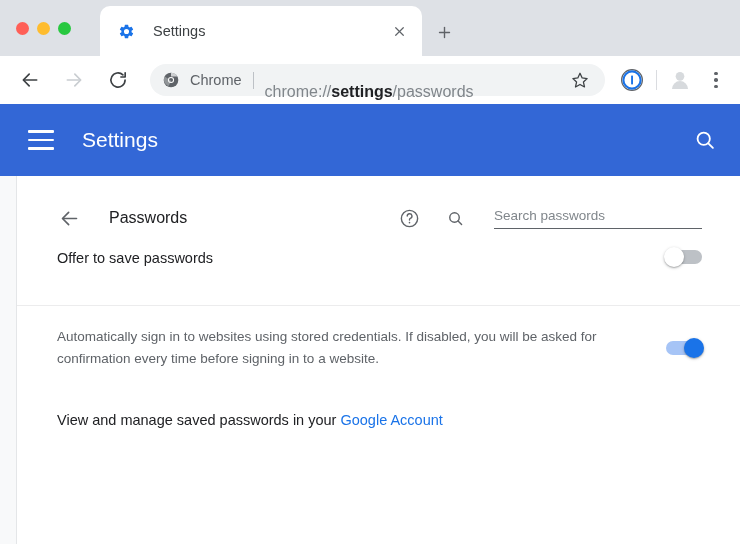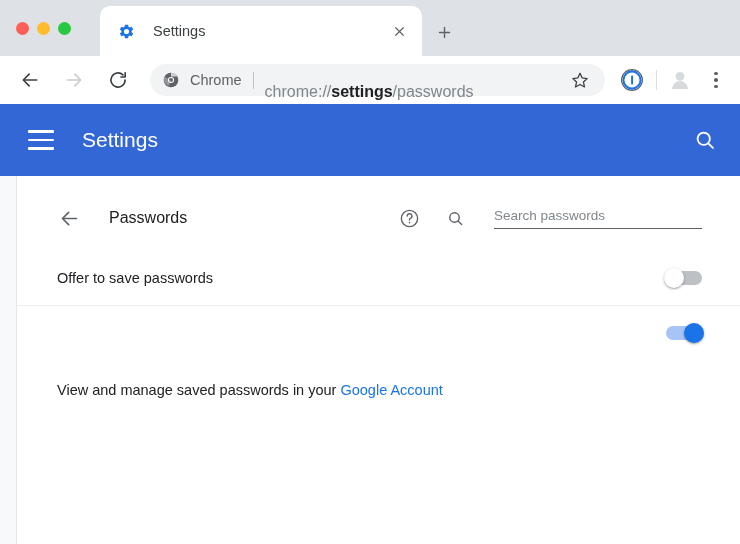--- a/index.html
+++ b/index.html
@@ -331,21 +331,21 @@
     padding: 0 0 5px 0;
     margin-left: 22px;
   }
   .search-input::placeholder {
     color: #80868b;
     opacity: 1;
   }
 
   .setting-row {
     display: flex;
-    align-items: center;
+    align-items: flex-start;
     padding: 0 38px 0 40px;
     box-sizing: border-box;
   }
   .row-offer {
     height: 56px;
     border-bottom: 1px solid #ececed;
   }
   .row-text {
     flex: 1 1 auto;
     padding-right: 30px;
@@ -562,20 +562,21 @@
         <div class="row-text">
           <div class="row-label">Offer to save passwords</div>
         </div>
         <div class="toggle off">
           <span class="knob"></span>
         </div>
       </div>
 
       <div class="setting-row row-autosignin">
         <div class="row-text">
+          <div class="row-desc">Automatically sign in to websites using stored credentials. If disabled, you will be asked for confirmation every time before signing in to a website.</div>
         </div>
         <div class="toggle on">
           <span class="knob"></span>
         </div>
       </div>
 
       <div class="manage-row"><span>View and manage saved passwords in your </span><a class="manage-link" href="#">Google Account</a></div>
 
     </div>
   </div>

